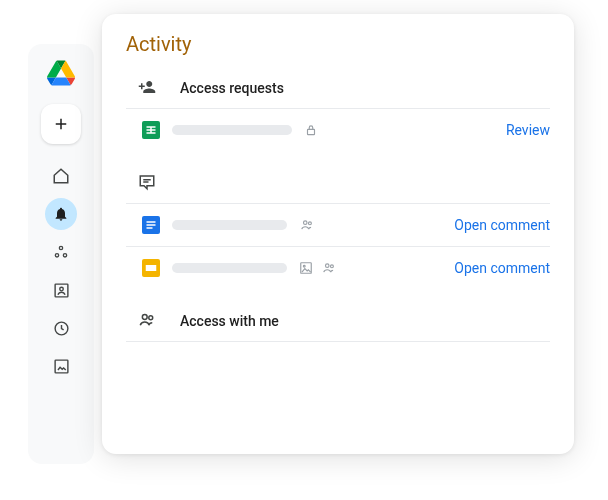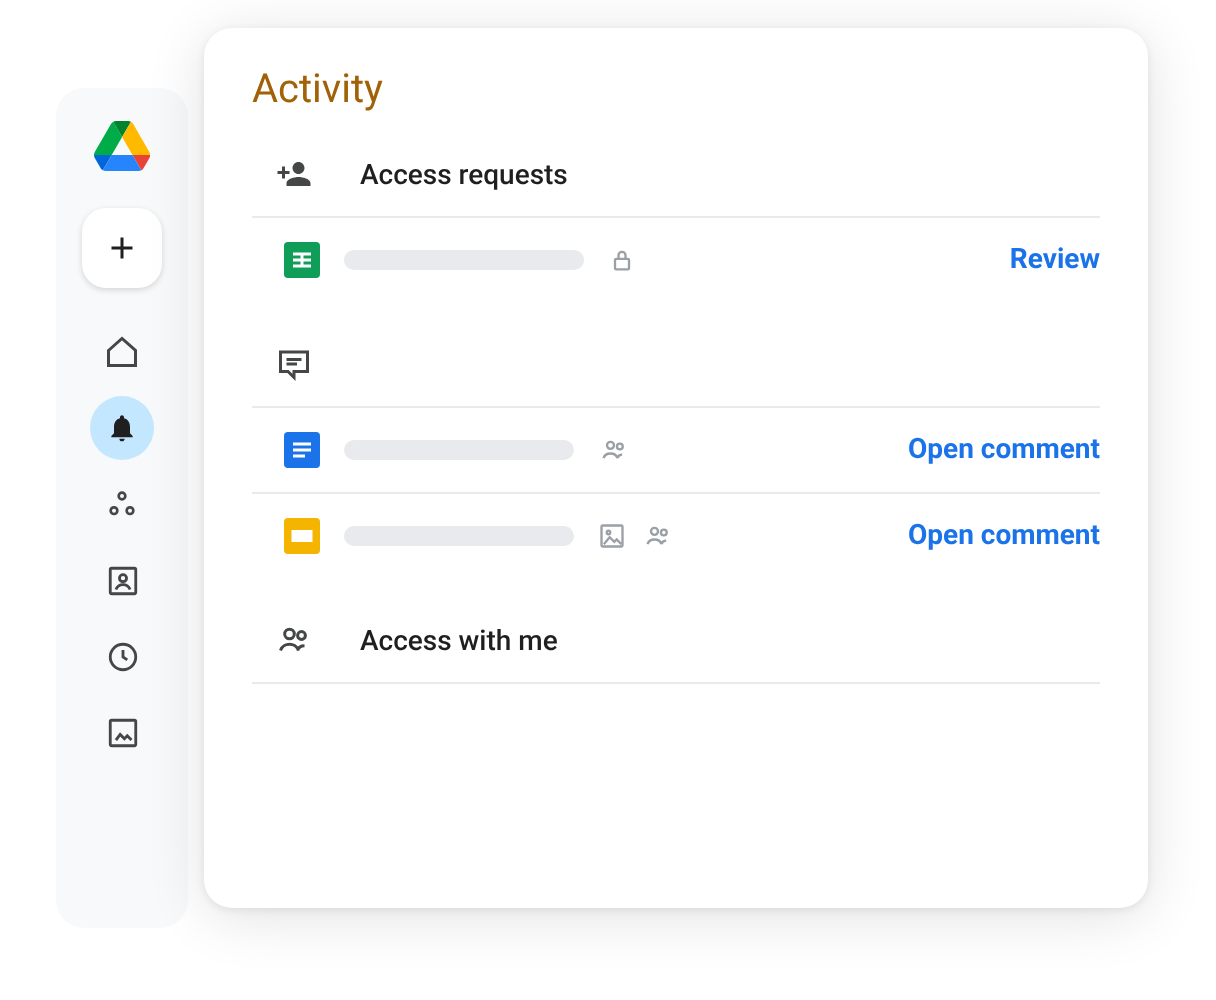--- a/index.html
+++ b/index.html
@@ -101,21 +101,21 @@
       border-radius: 6px;
       background: #e8eaed;
     }
     .skeleton.a { width: 120px; }
     .skeleton.b { width: 115px; }
     .meta-icons { display: flex; gap: 8px; color: #9aa0a6; align-items: center; }
     .spacer { flex: 1; }
     .action {
       color: #1a73e8;
       font-size: 14px;
-      font-weight: 700;
+      font-weight: 400;
       cursor: pointer;
       white-space: nowrap;
       text-align: center;
     }
     .panel .section + .section { margin-top: 18px; }
   </style>
 </head>
 <body>
 
 <div class="stage">

